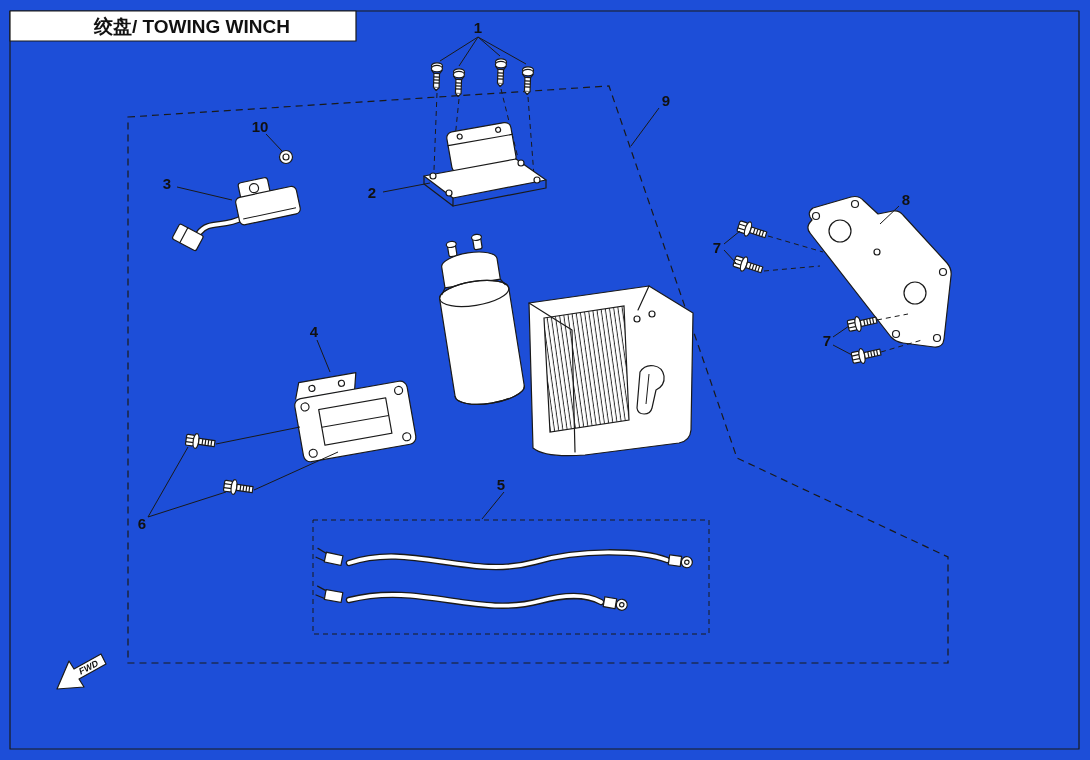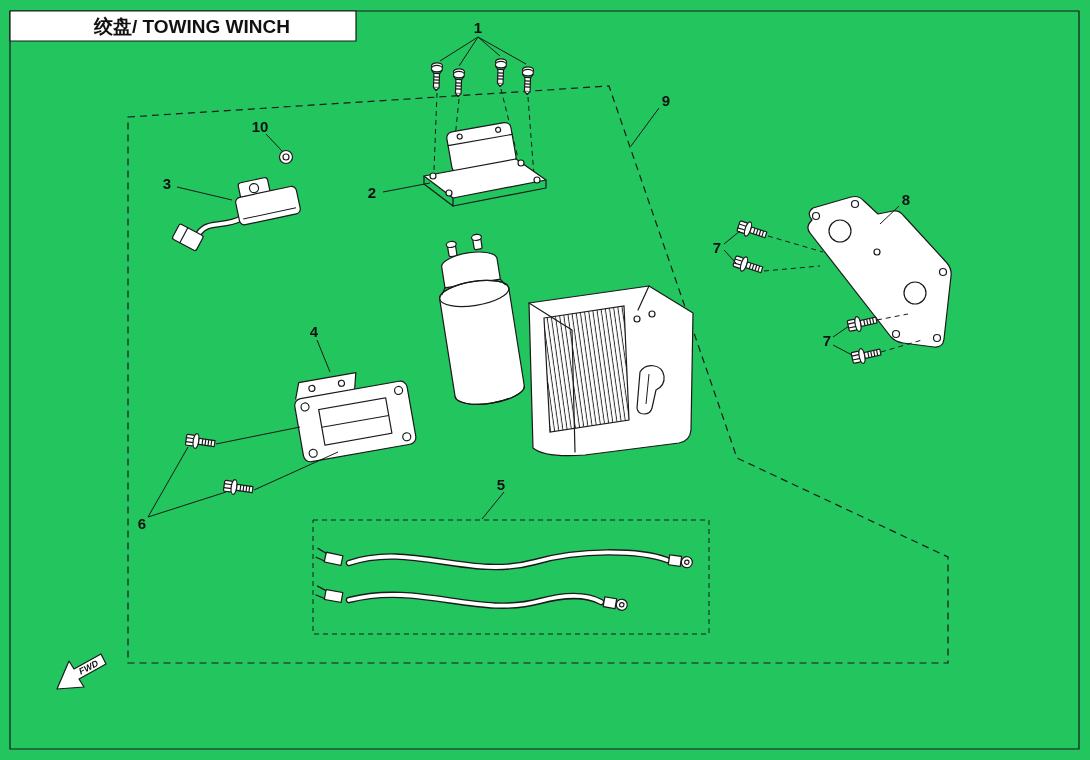--- a/index.html
+++ b/index.html
@@ -1,19 +1,19 @@
 <!DOCTYPE html>
 <html><head>
 <meta charset="utf-8">
 <style>
   html,body { margin:0; padding:0; background:#ffffff; }
   .page {
     position:relative;
     width:1090px; height:760px;
-    background:#22c55e;
+    background:#1d4ed8;
     font-family:"Liberation Sans", sans-serif;
     overflow:hidden;
   }
   svg { position:absolute; inset:0; }
   .ln    { fill:none; stroke:#1a1a1a; stroke-width:1.2; stroke-linecap:round; stroke-linejoin:round; }
   .thin  { fill:none; stroke:#1a1a1a; stroke-width:1; }
   .shape { fill:#ffffff; stroke:#1a1a1a; stroke-width:1.2; stroke-linejoin:round; }
   .dash  { fill:none; stroke:#1a1a1a; stroke-width:1.2; stroke-dasharray:7 5; }
   .dash2 { fill:none; stroke:#1a1a1a; stroke-width:1; stroke-dasharray:5 4; }
   .callout { font:bold 15px "Liberation Sans", sans-serif; fill:#111111; stroke:none; }

